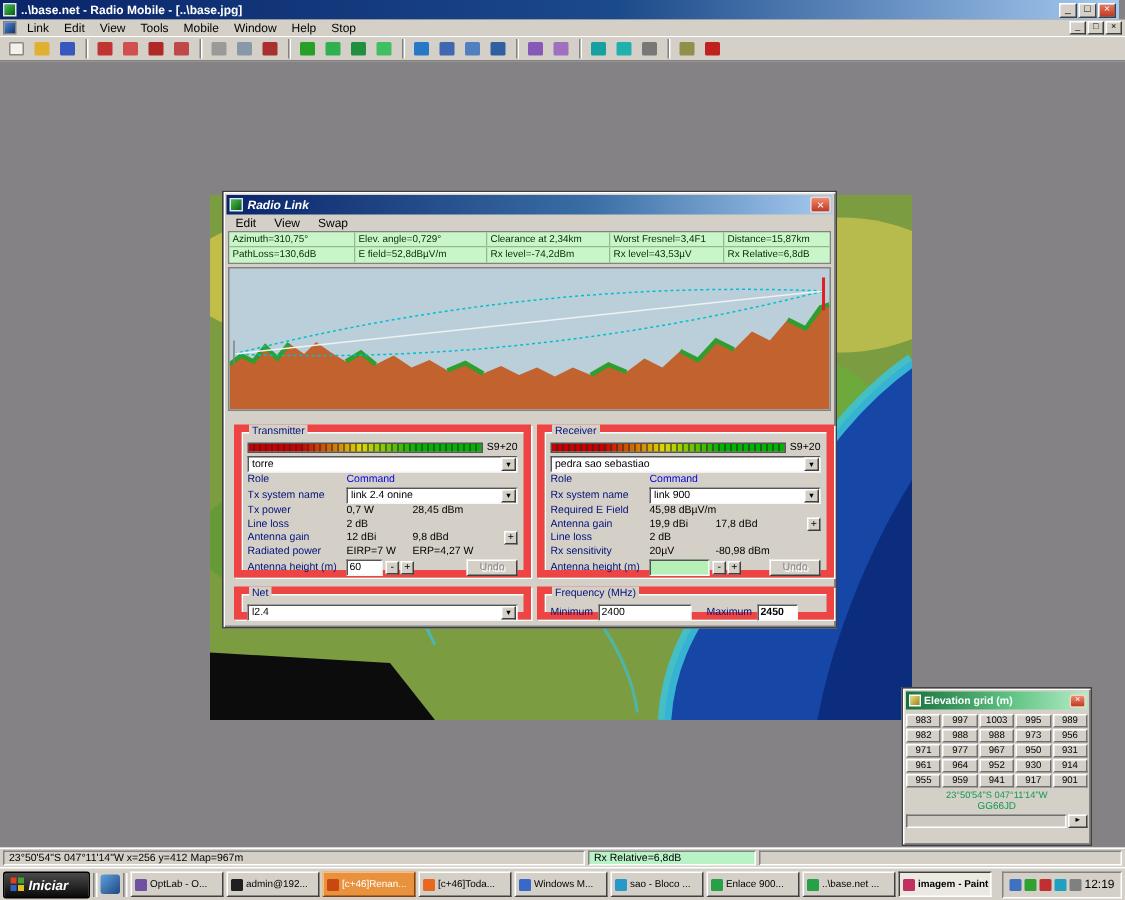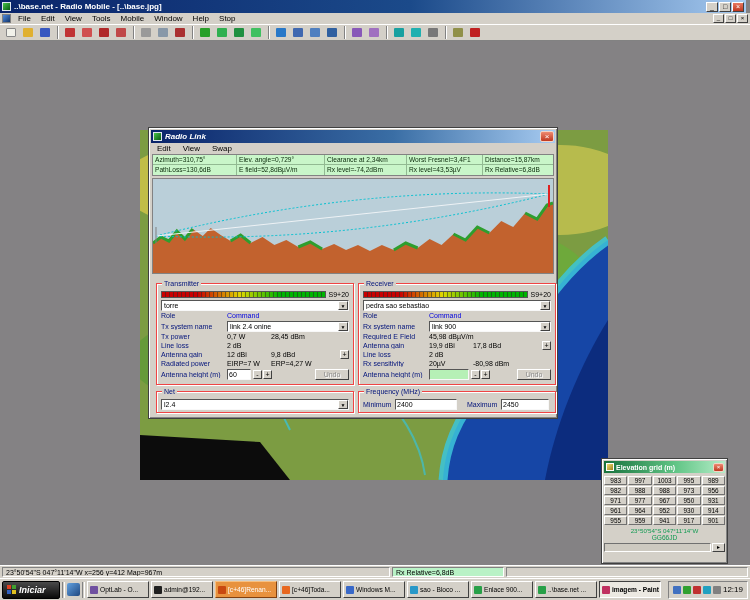--- a/index.html
+++ b/index.html
@@ -28,21 +28,21 @@
   .xbtn{width:14px;height:11px;background:linear-gradient(#ee8a70,#c03820);border:1px solid #f2d4c6;border-radius:2px;color:#fff;font-size:8px;line-height:9px;text-align:center;flex:none;}
   .dmenu{height:11px;display:flex;align-items:center;font-size:8px;color:#000;}
   .dmenu span{padding:0 6px;}
   .stats{margin:0 1px;border:1px solid #828282;display:flex;flex-wrap:wrap;background:#c9f6c9;}
   .st{height:10px;background:#c9f6c9;border-right:1px solid #92ba92;font-size:6.6px;line-height:10px;padding-left:2px;white-space:nowrap;overflow:hidden;color:#0a2a0a;}
   .st.r1{border-bottom:1px solid #92ba92;}
   .c1{width:84px;}.c2{width:88px;}.c3{width:82px;}.c4{width:76px;}.c5{flex:1;border-right:none;}
   #chart{margin:2px 1px 3px;height:96px;background:#bacfd9;border:1px solid #828282;position:relative;overflow:hidden;}
   #chart svg{position:absolute;left:0;top:0;width:100%;height:100%;}
   #groups{position:relative;height:138px;}
-  .grp{position:absolute;border:1px solid #ef4444;box-shadow:1px 1px 0 #fff,inset 1px 1px 0 #fff;}
+  .grp{position:absolute;border:5px solid #ef4444;box-shadow:1px 1px 0 #fff,inset 1px 1px 0 #fff;}
   .gl{position:absolute;top:-5px;left:5px;background:#d4d0c8;padding:0 2px;font-size:7px;color:#00127a;line-height:9px;white-space:nowrap;}
   .frow{display:flex;align-items:center;padding:0 4px;font-size:7px;color:#000;height:9px;}
   .frow.h11{height:12px;}
   .flabel{color:#00127a;width:66px;flex:none;white-space:nowrap;overflow:hidden;}
   .fval{white-space:nowrap;}
   .w44{width:44px;flex:none;}
   .cmd{color:#0000e0;}
   .sigbar{height:7px;flex:1;margin-right:3px;border:1px solid #555;background:repeating-linear-gradient(90deg,rgba(0,0,0,0) 0 3px,rgba(40,40,40,.55) 3px 4px),linear-gradient(90deg,#c80000 0 22%,#e0d800 48%,#00b400 72%,#00b400 100%);}
   .sigtext{font-size:7px;color:#000;flex:none;}
   .combo{display:flex;align-items:center;height:11px;background:#fff;border:1px solid;border-color:#555 #f8f8f8 #f8f8f8 #555;font-size:7px;padding-left:2px;}
@@ -93,21 +93,21 @@
 <div id="titlebar">
   <span class="appicon"></span>
   <span class="t">..\base.net - Radio Mobile - [..\base.jpg]</span>
   <span class="wbtn">_</span>
   <span class="wbtn">□</span>
   <span class="wbtn red">×</span>
 </div>
 
 <div id="menubar">
   <span class="childicon"></span>
-  <span class="mitem">File</span>
+  <span class="mitem">Link</span>
   <span class="mitem">Edit</span>
   <span class="mitem">View</span>
   <span class="mitem">Tools</span>
   <span class="mitem">Mobile</span>
   <span class="mitem">Window</span>
   <span class="mitem">Help</span>
   <span class="mitem">Stop</span>
   <span class="spacer"></span>
   <span class="wbtn sm">_</span>
   <span class="wbtn sm">□</span>
@@ -368,21 +368,21 @@
         </div>
       </div>
     </div>
 
     <div class="grp" style="left:207px;top:114px;width:198px;height:22px;">
       <span class="gl">Frequency (MHz)</span>
       <div class="frow h11" style="margin-top:6px;">
         <span class="flabel" style="width:32px;">Minimum</span>
         <input class="tin" style="width: 62px;" value="2400">
         <span class="flabel" style="width:34px;margin-left:10px;">Maximum</span>
-        <input class="tin" style="width: 48px;" value="2450">
+        <input class="tin" style="width: 27px; font-weight: bold;" value="2450">
       </div>
     </div>
   </div>
 </div>
 
 <div id="elev">
   <div class="etitle">
     <span class="eicon"></span>
     <span class="t">Elevation grid (m)</span>
     <span class="xbtn sm">×</span>

